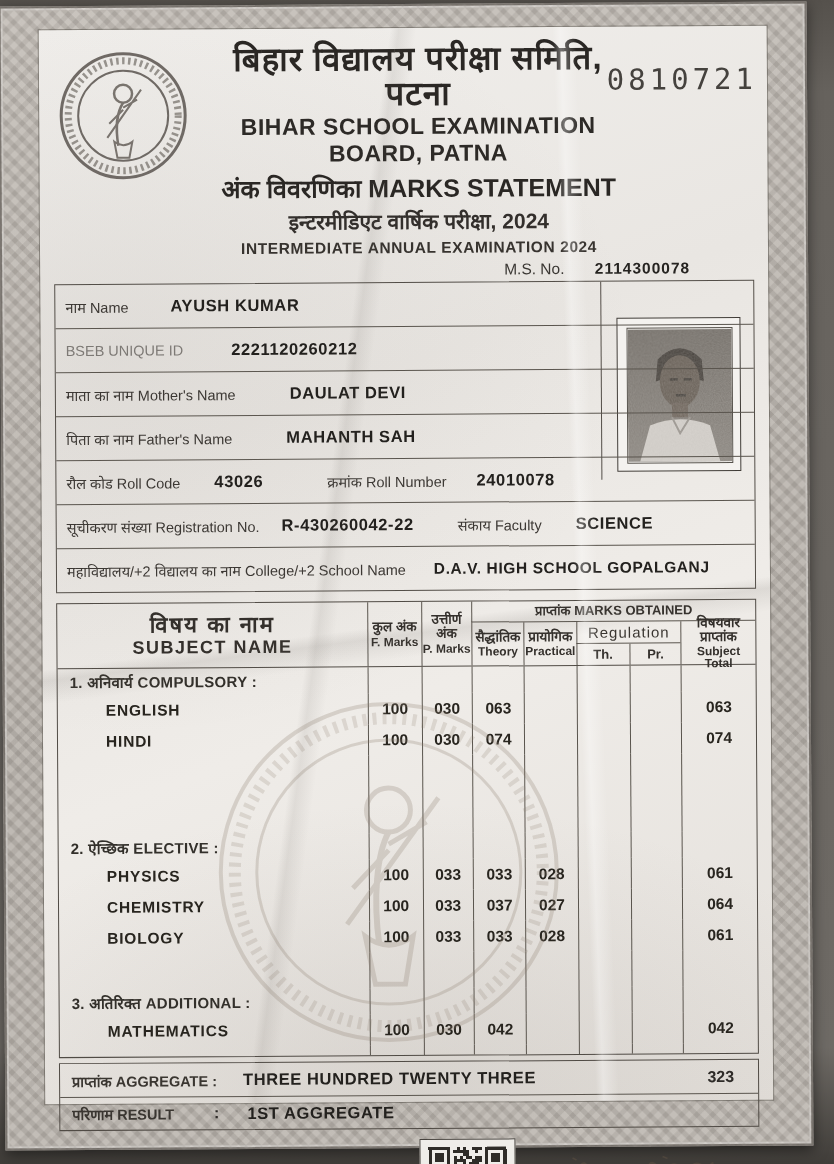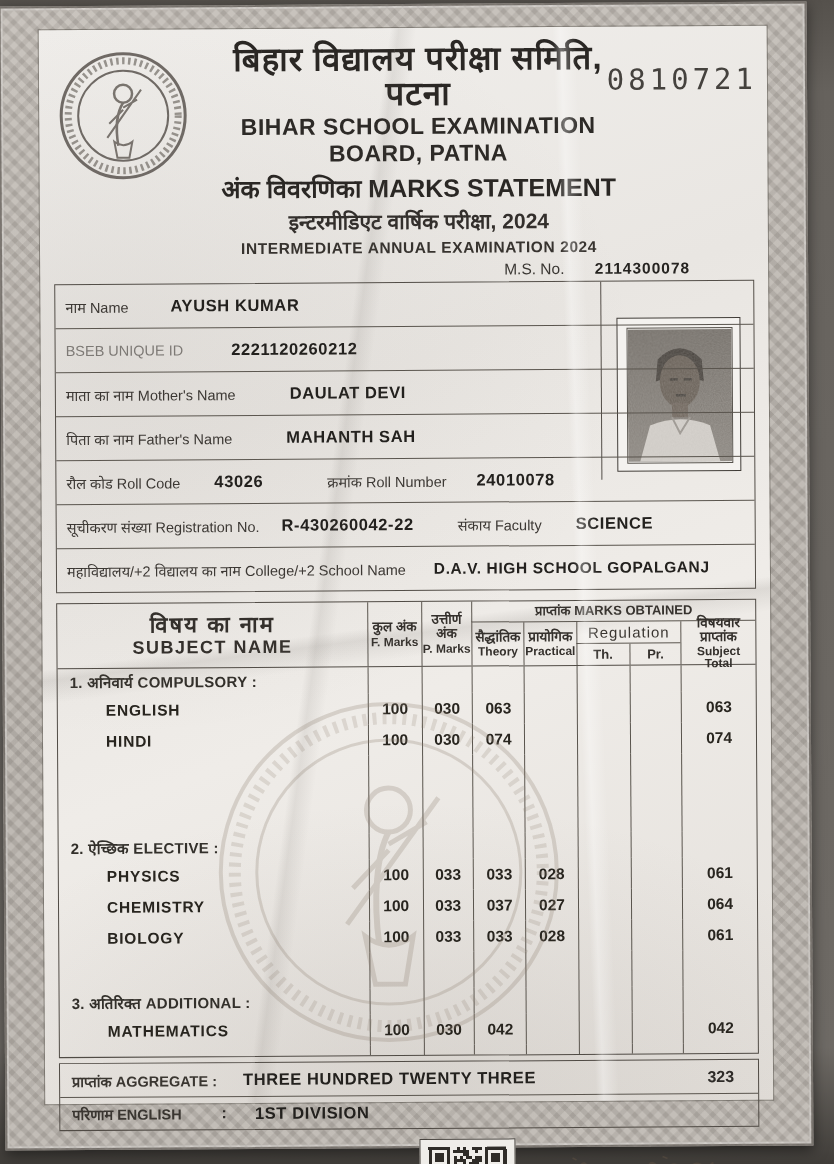--- a/index.html
+++ b/index.html
@@ -360,23 +360,23 @@
 
   <div class="aggbox">
     <div class="aggrow">
       <div class="aleft">
         <span class="albl">प्राप्तांक  AGGREGATE :</span>
         <span class="aval">THREE HUNDRED TWENTY THREE</span>
       </div>
       <div class="atot">323</div>
     </div>
     <div class="resrow">
-      <span class="albl">परिणाम  ENGLISH</span>
+      <span class="albl">परिणाम  RESULT</span>
       <span class="rcolon">:</span>
-      <span class="aval">1ST DIVISION</span>
+      <span class="aval">1ST AGGREGATE</span>
     </div>
   </div>
 
   <div class="foot">
 
     <div class="qrbox">
       <svg viewBox="0 0 25 25" shape-rendering="crispEdges">
         <g>
           <path d="M0 0h7v7h-7zM18 0h7v7h-7zM0 18h7v7h-7z" fill="#2f2c28"></path>
           <path d="M1 1h5v5h-5zM19 1h5v5h-5zM1 19h5v5h-5z" fill="#efede9"></path>

